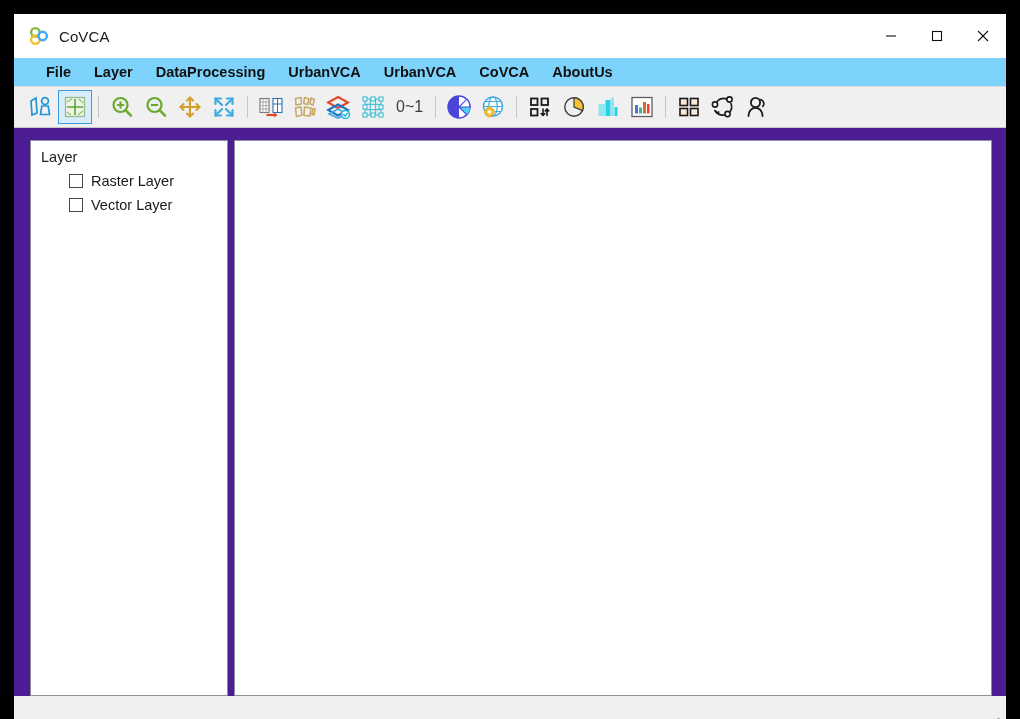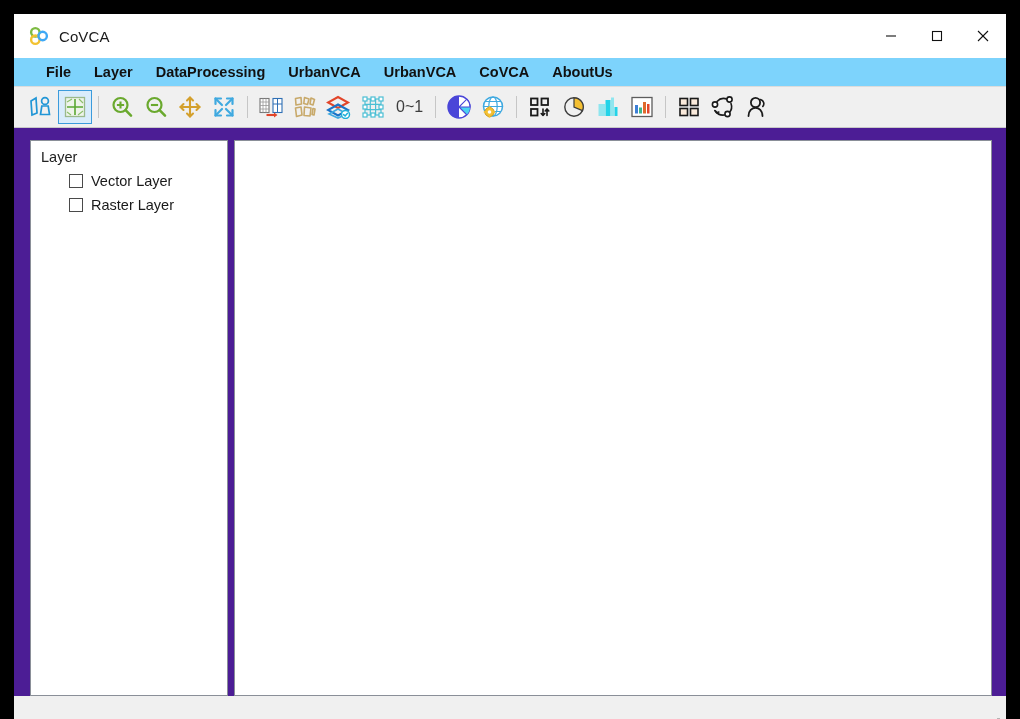--- a/index.html
+++ b/index.html
@@ -468,26 +468,26 @@
 
   </div>
 
   <div id="body-area">
 
     <div id="layer-panel">
       <div id="layer-panel-title">Layer</div>
 
       <div class="layer-row">
         <span class="layer-checkbox"></span>
-        <span class="layer-label">Vector Layer</span>
+        <span class="layer-label">Raster Layer</span>
       </div>
 
       <div class="layer-row">
         <span class="layer-checkbox"></span>
-        <span class="layer-label">Raster Layer</span>
+        <span class="layer-label">Vector Layer</span>
       </div>
     </div>
 
     <div id="map-canvas"></div>
   </div>
 
   <div id="status-bar">
     <span></span>
     <svg id="resize-grip" viewBox="0 0 14 14">
       <g fill="#b4b4b4">

